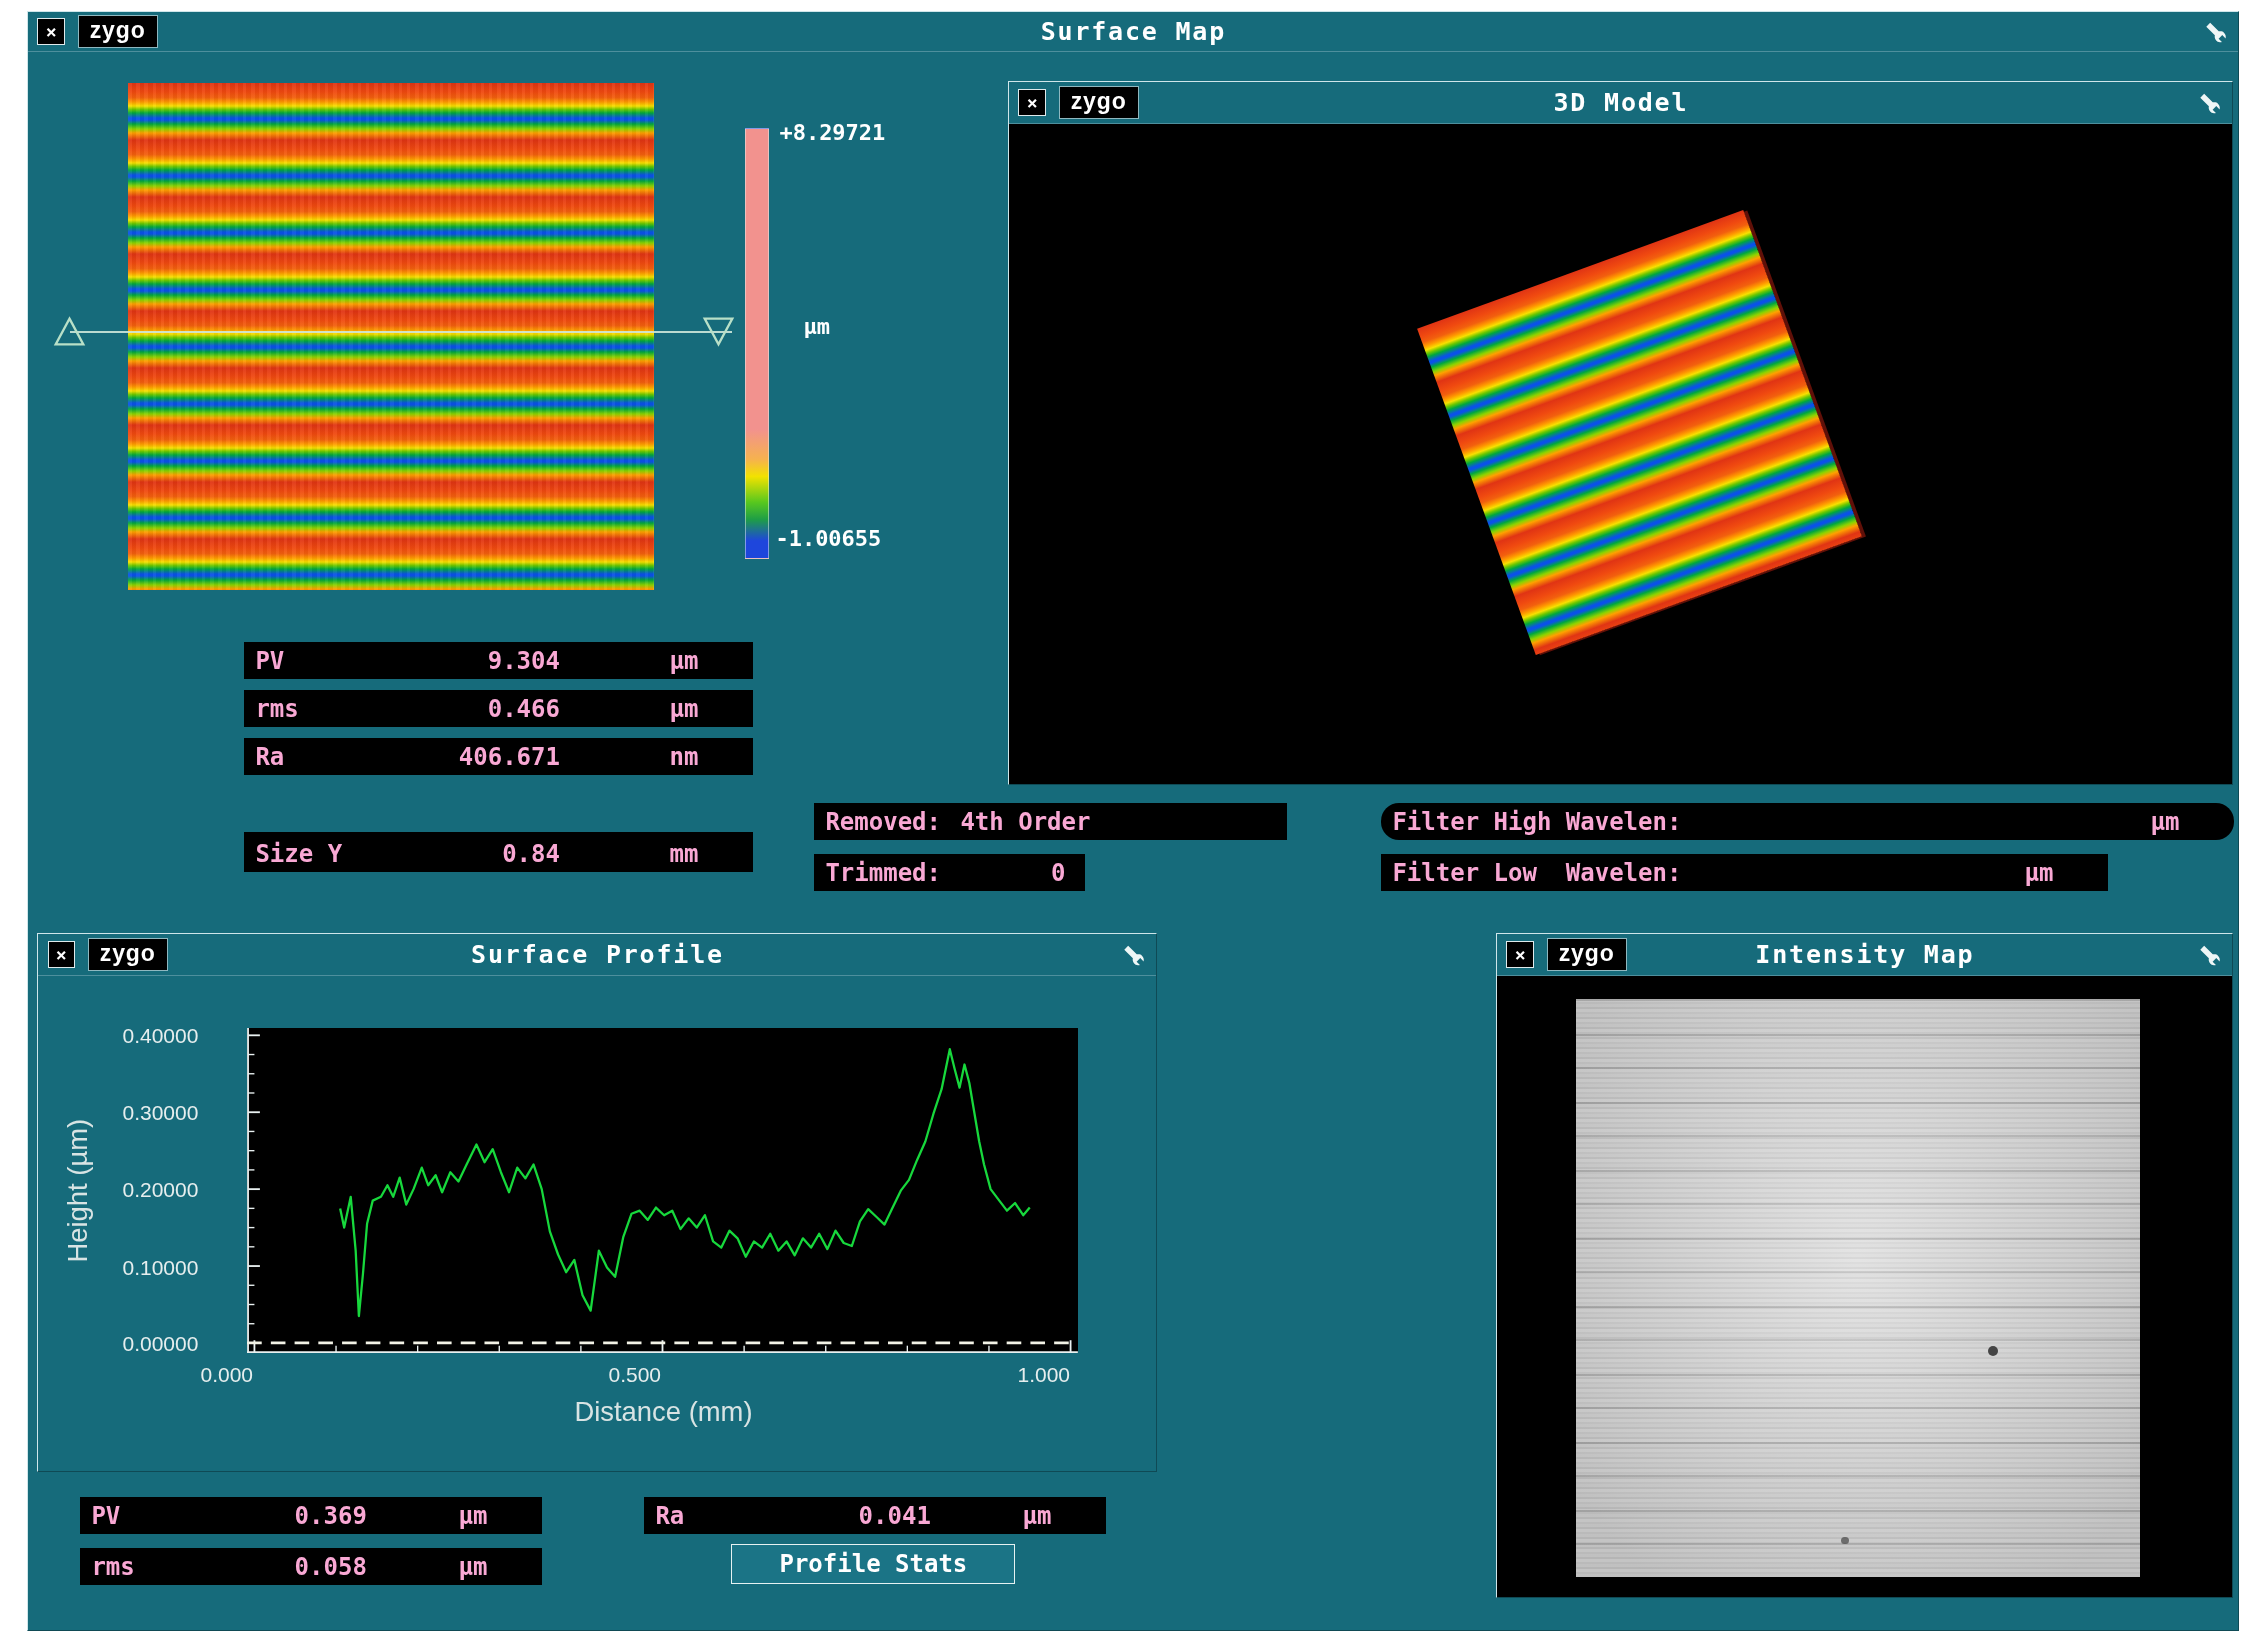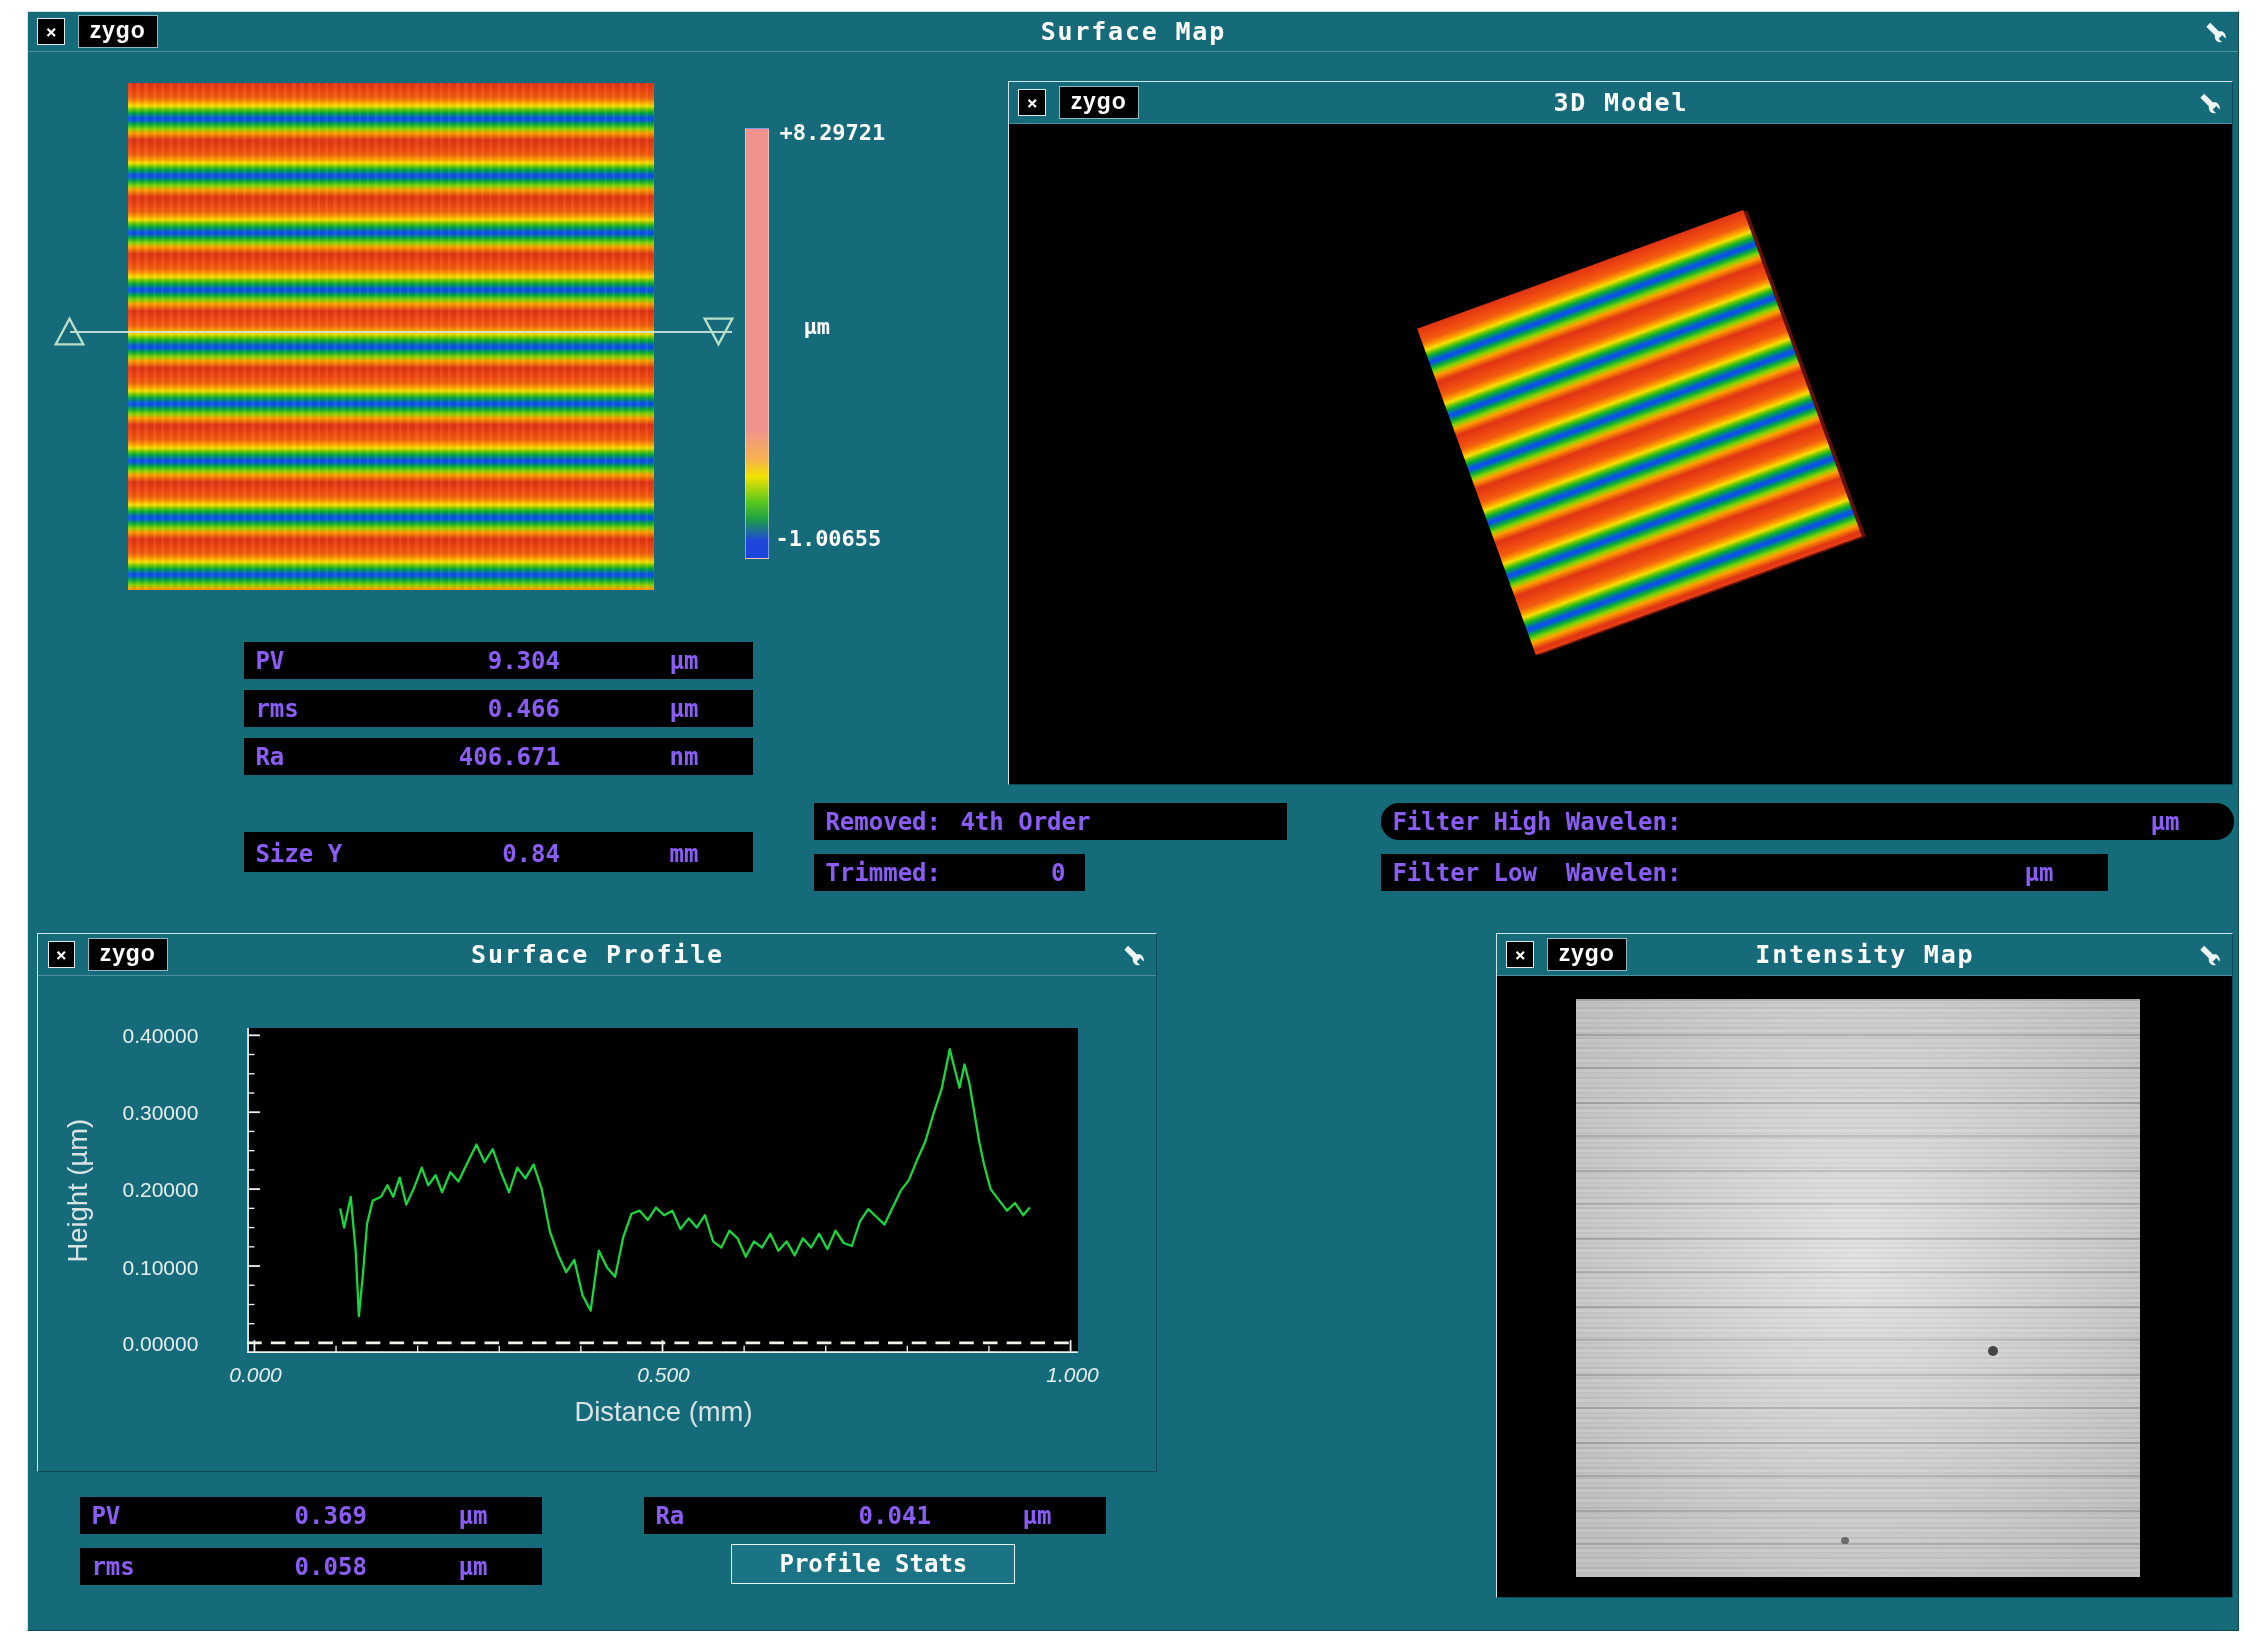--- a/index.html
+++ b/index.html
@@ -14,21 +14,21 @@
   .titlebar .title{position:absolute;left:0;right:0;text-align:center;color:#ffffff;
         font-weight:bold;font-size:25px;letter-spacing:1.8px;pointer-events:none;}
   .closebox{width:27.4px;height:27.4px;margin-left:9.1px;background:#000;border:1.8px solid #dfeaec;
         color:#fff;display:flex;align-items:center;justify-content:center;
         font-size:18.3px;font-weight:bold;box-sizing:border-box;flex:0 0 auto;}
   .logo{margin-left:12.8px;background:#000;color:#fff;border:0.9px solid #8fb8c0;
         font-family:"Liberation Sans",sans-serif;font-weight:bold;font-size:23px;
         letter-spacing:0.9px;padding:0.9px 11px 3.7px 11px;flex:0 0 auto;z-index:2;}
   .wrench{margin-left:auto;margin-right:11px;flex:0 0 auto;z-index:2;transform:rotate(90deg);}
   
-  .field{position:absolute;height:37px;background:#000;color:#8b5cf6;font-weight:bold;font-size:24px;}
+  .field{position:absolute;height:37px;background:#000;color:#f9a8d4;font-weight:bold;font-size:24px;}
   .field .f-label{position:absolute;left:11px;top:4.6px;white-space:pre;}
   .field .f-value{position:absolute;left:0;top:4.6px;width:62%;text-align:right;}
   .field .f-unit{position:absolute;right:55px;top:4.6px;}
   .field .f-value2{position:absolute;left:146px;top:4.6px;}
   .field .f-value3{position:absolute;right:20px;top:4.6px;}
   
   .stripes{background:repeating-linear-gradient(to bottom,
       #e03414 0px,#f04a10 9.1px,#f2600e 14.6px,#ff9a00 19px,#f8e000 23px,
       #6cc800 26.5px,#00a83e 30px,#0a52e8 35px,#0a52e8 37px,#00a83e 41px,
       #8cd400 46px,#ffa000 50px,#e03414 57px);}
@@ -46,22 +46,22 @@
   .subwin{position:absolute;background:#166b7b;border:1.8px solid;
       border-color:#cfe6ea #0f4a55 #0f4a55 #cfe6ea;box-sizing:border-box;}
   .subwin-content-black{position:absolute;left:0;right:0;top:42px;bottom:0;background:#000;}
   
   .square3d{position:absolute;left:457px;top:135px;width:347px;height:347px;
       transform:rotate(-20deg);box-shadow:3.7px 1.8px 0 rgba(120,20,10,0.8);}
   
   .plot{position:absolute;left:209px;top:94px;width:831px;height:325px;background:#000;}
   .ytick{position:absolute;left:84px;width:117px;text-align:left;color:#e6eeee;
       font-family:"Liberation Sans",sans-serif;font-size:21px;}
-  .xtick{position:absolute;width:110px;text-align:center;color:#e6eeee;top:429px;
-      font-family:"Liberation Sans",sans-serif;font-size:21px;font-style:italic;}
+  .xtick{position:absolute;width:110px;text-align:left;color:#e6eeee;top:429px;
+      font-family:"Liberation Sans",sans-serif;font-size:21px;}
   .axis-title{position:absolute;color:#d8e4e4;font-family:"Liberation Sans",sans-serif;font-size:27.4px;text-align:center;}
   .btn{position:absolute;background:#1b7486;border:1.8px solid #e6f2f2;color:#fff;
       font-family:"DejaVu Sans Mono","Liberation Mono",monospace;
       font-weight:bold;font-size:24px;display:flex;align-items:center;justify-content:center;cursor:pointer;}
   
   .intensity-img{position:absolute;left:79px;top:23px;width:564px;height:578px;
       background:
         radial-gradient(ellipse at 50% 45%, rgba(255,255,255,0.28), rgba(0,0,0,0.10) 88%),
         repeating-linear-gradient(to bottom, rgba(70,70,70,0.22) 0 1.8px, rgba(255,255,255,0) 1.8px 35px,
           rgba(90,90,90,0.30) 35px 37px, rgba(255,255,255,0) 37px 68px),

